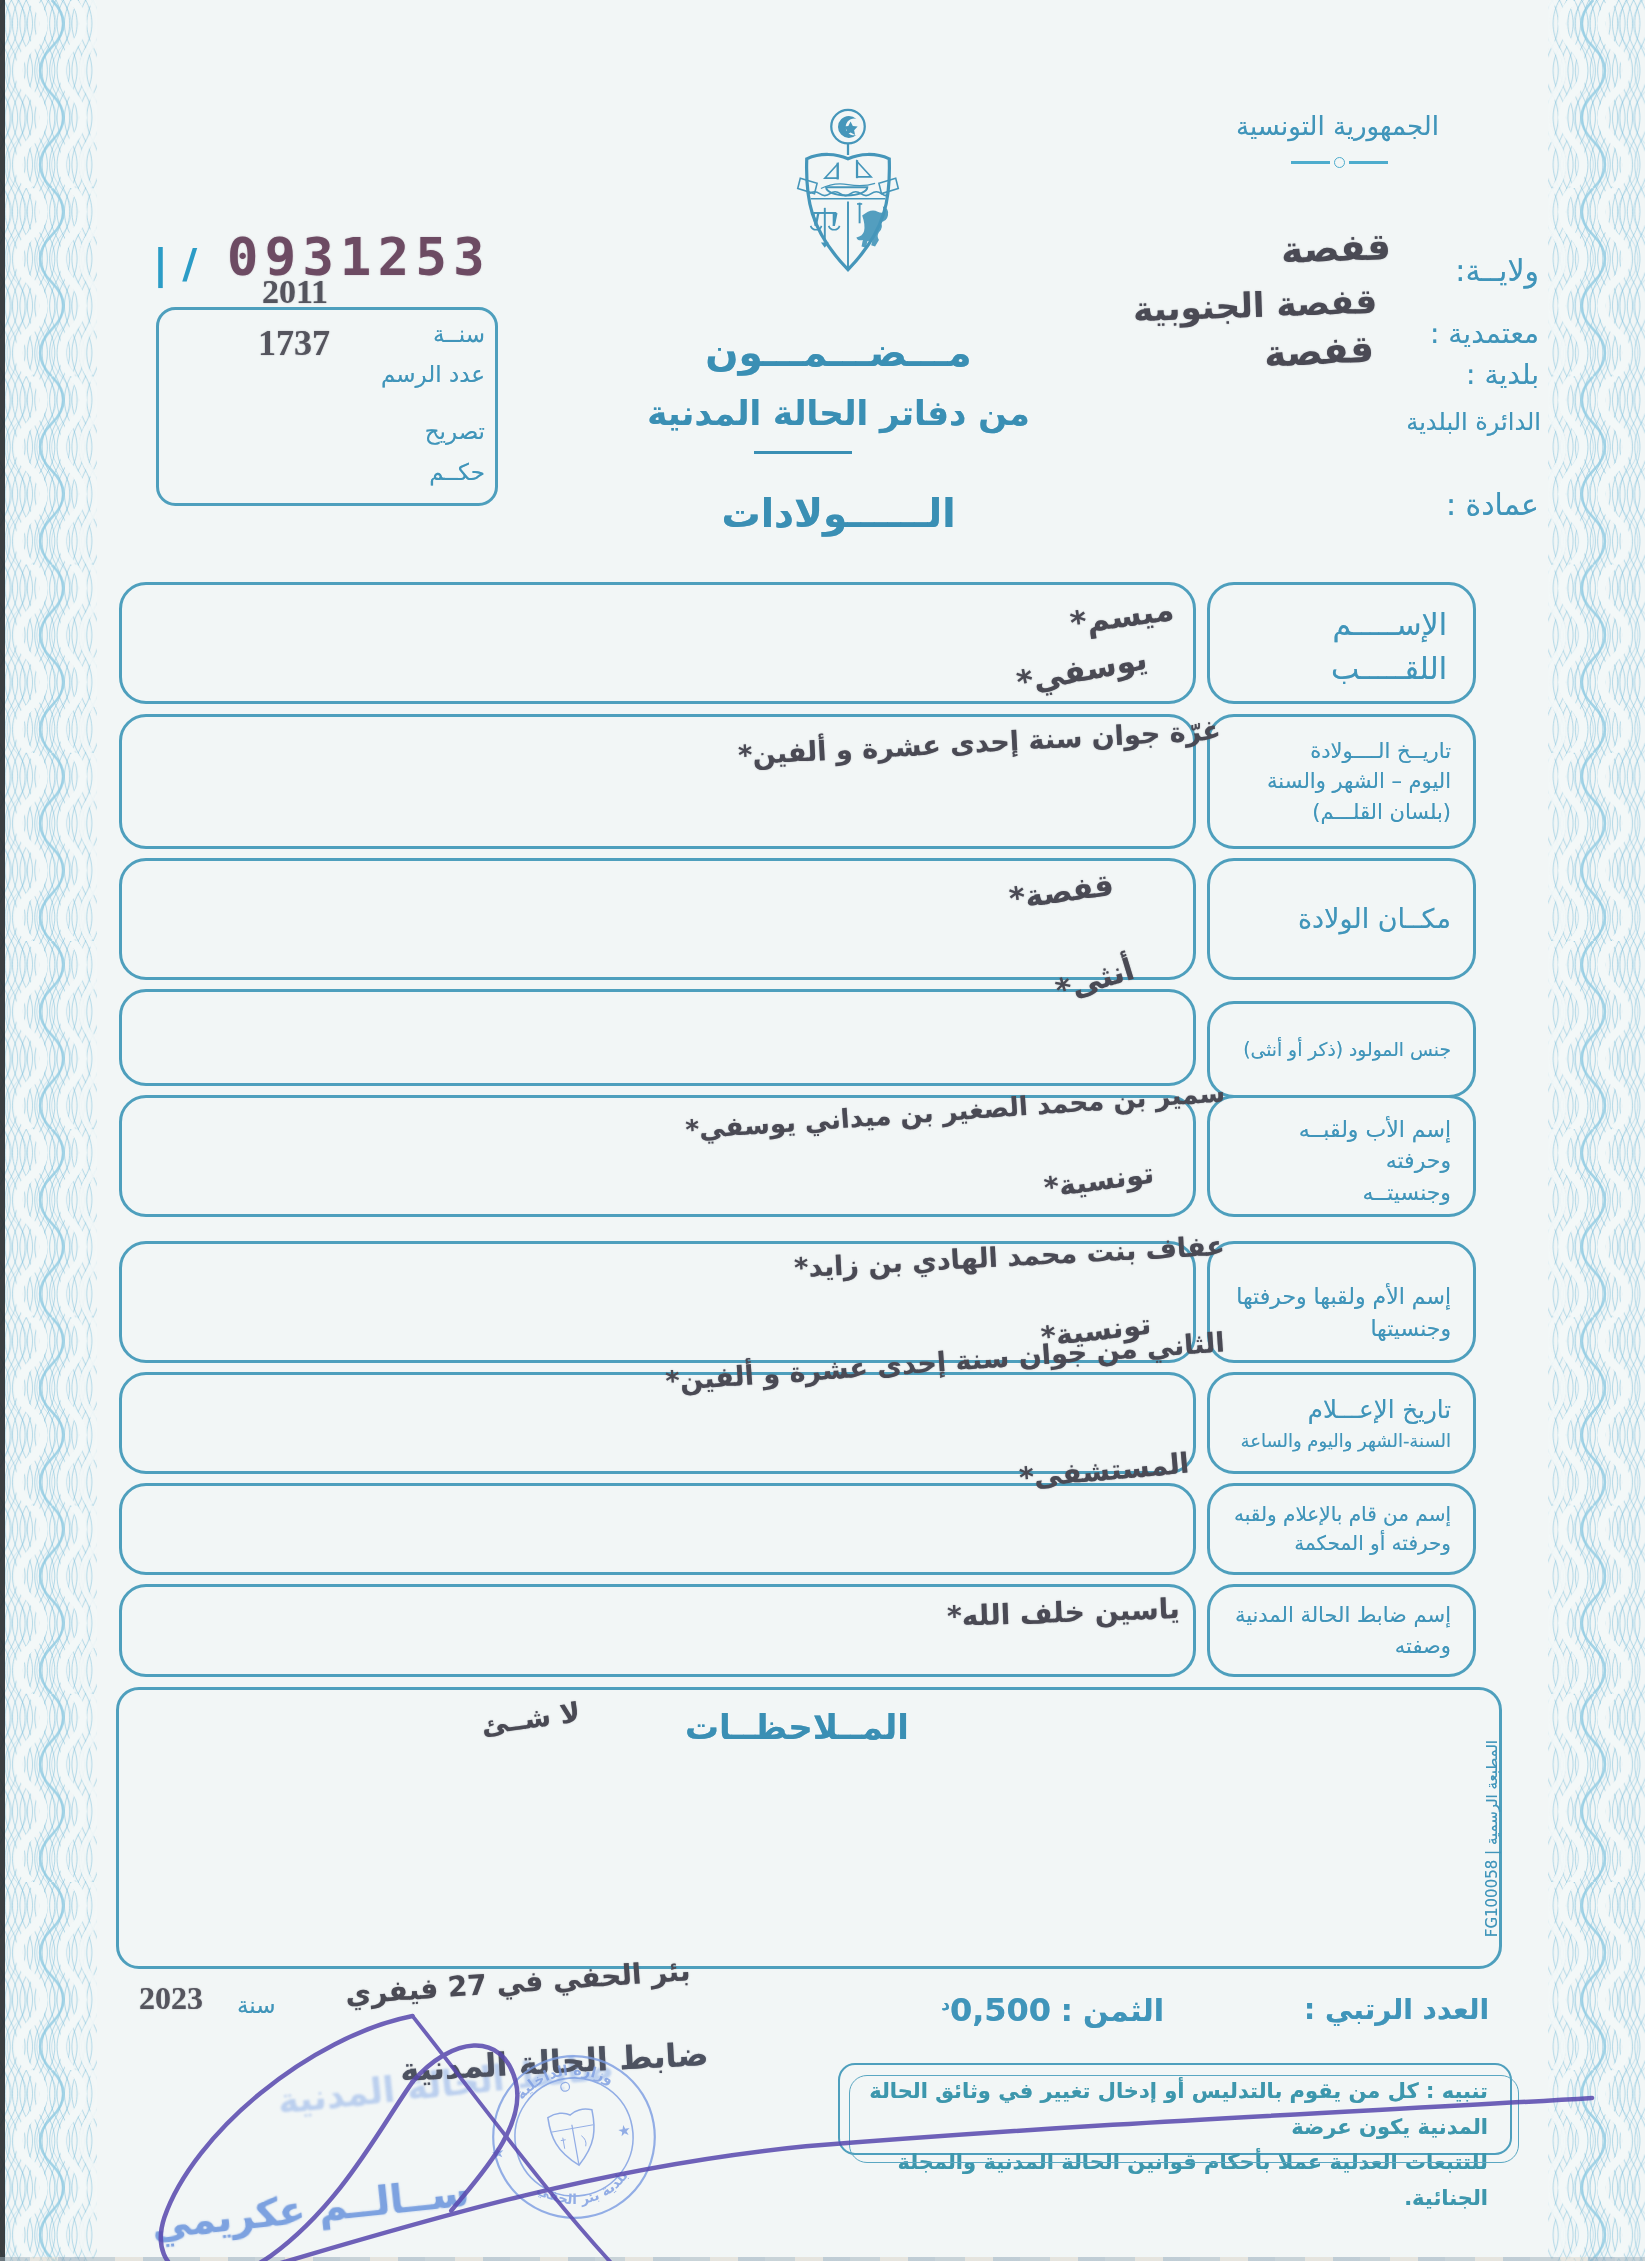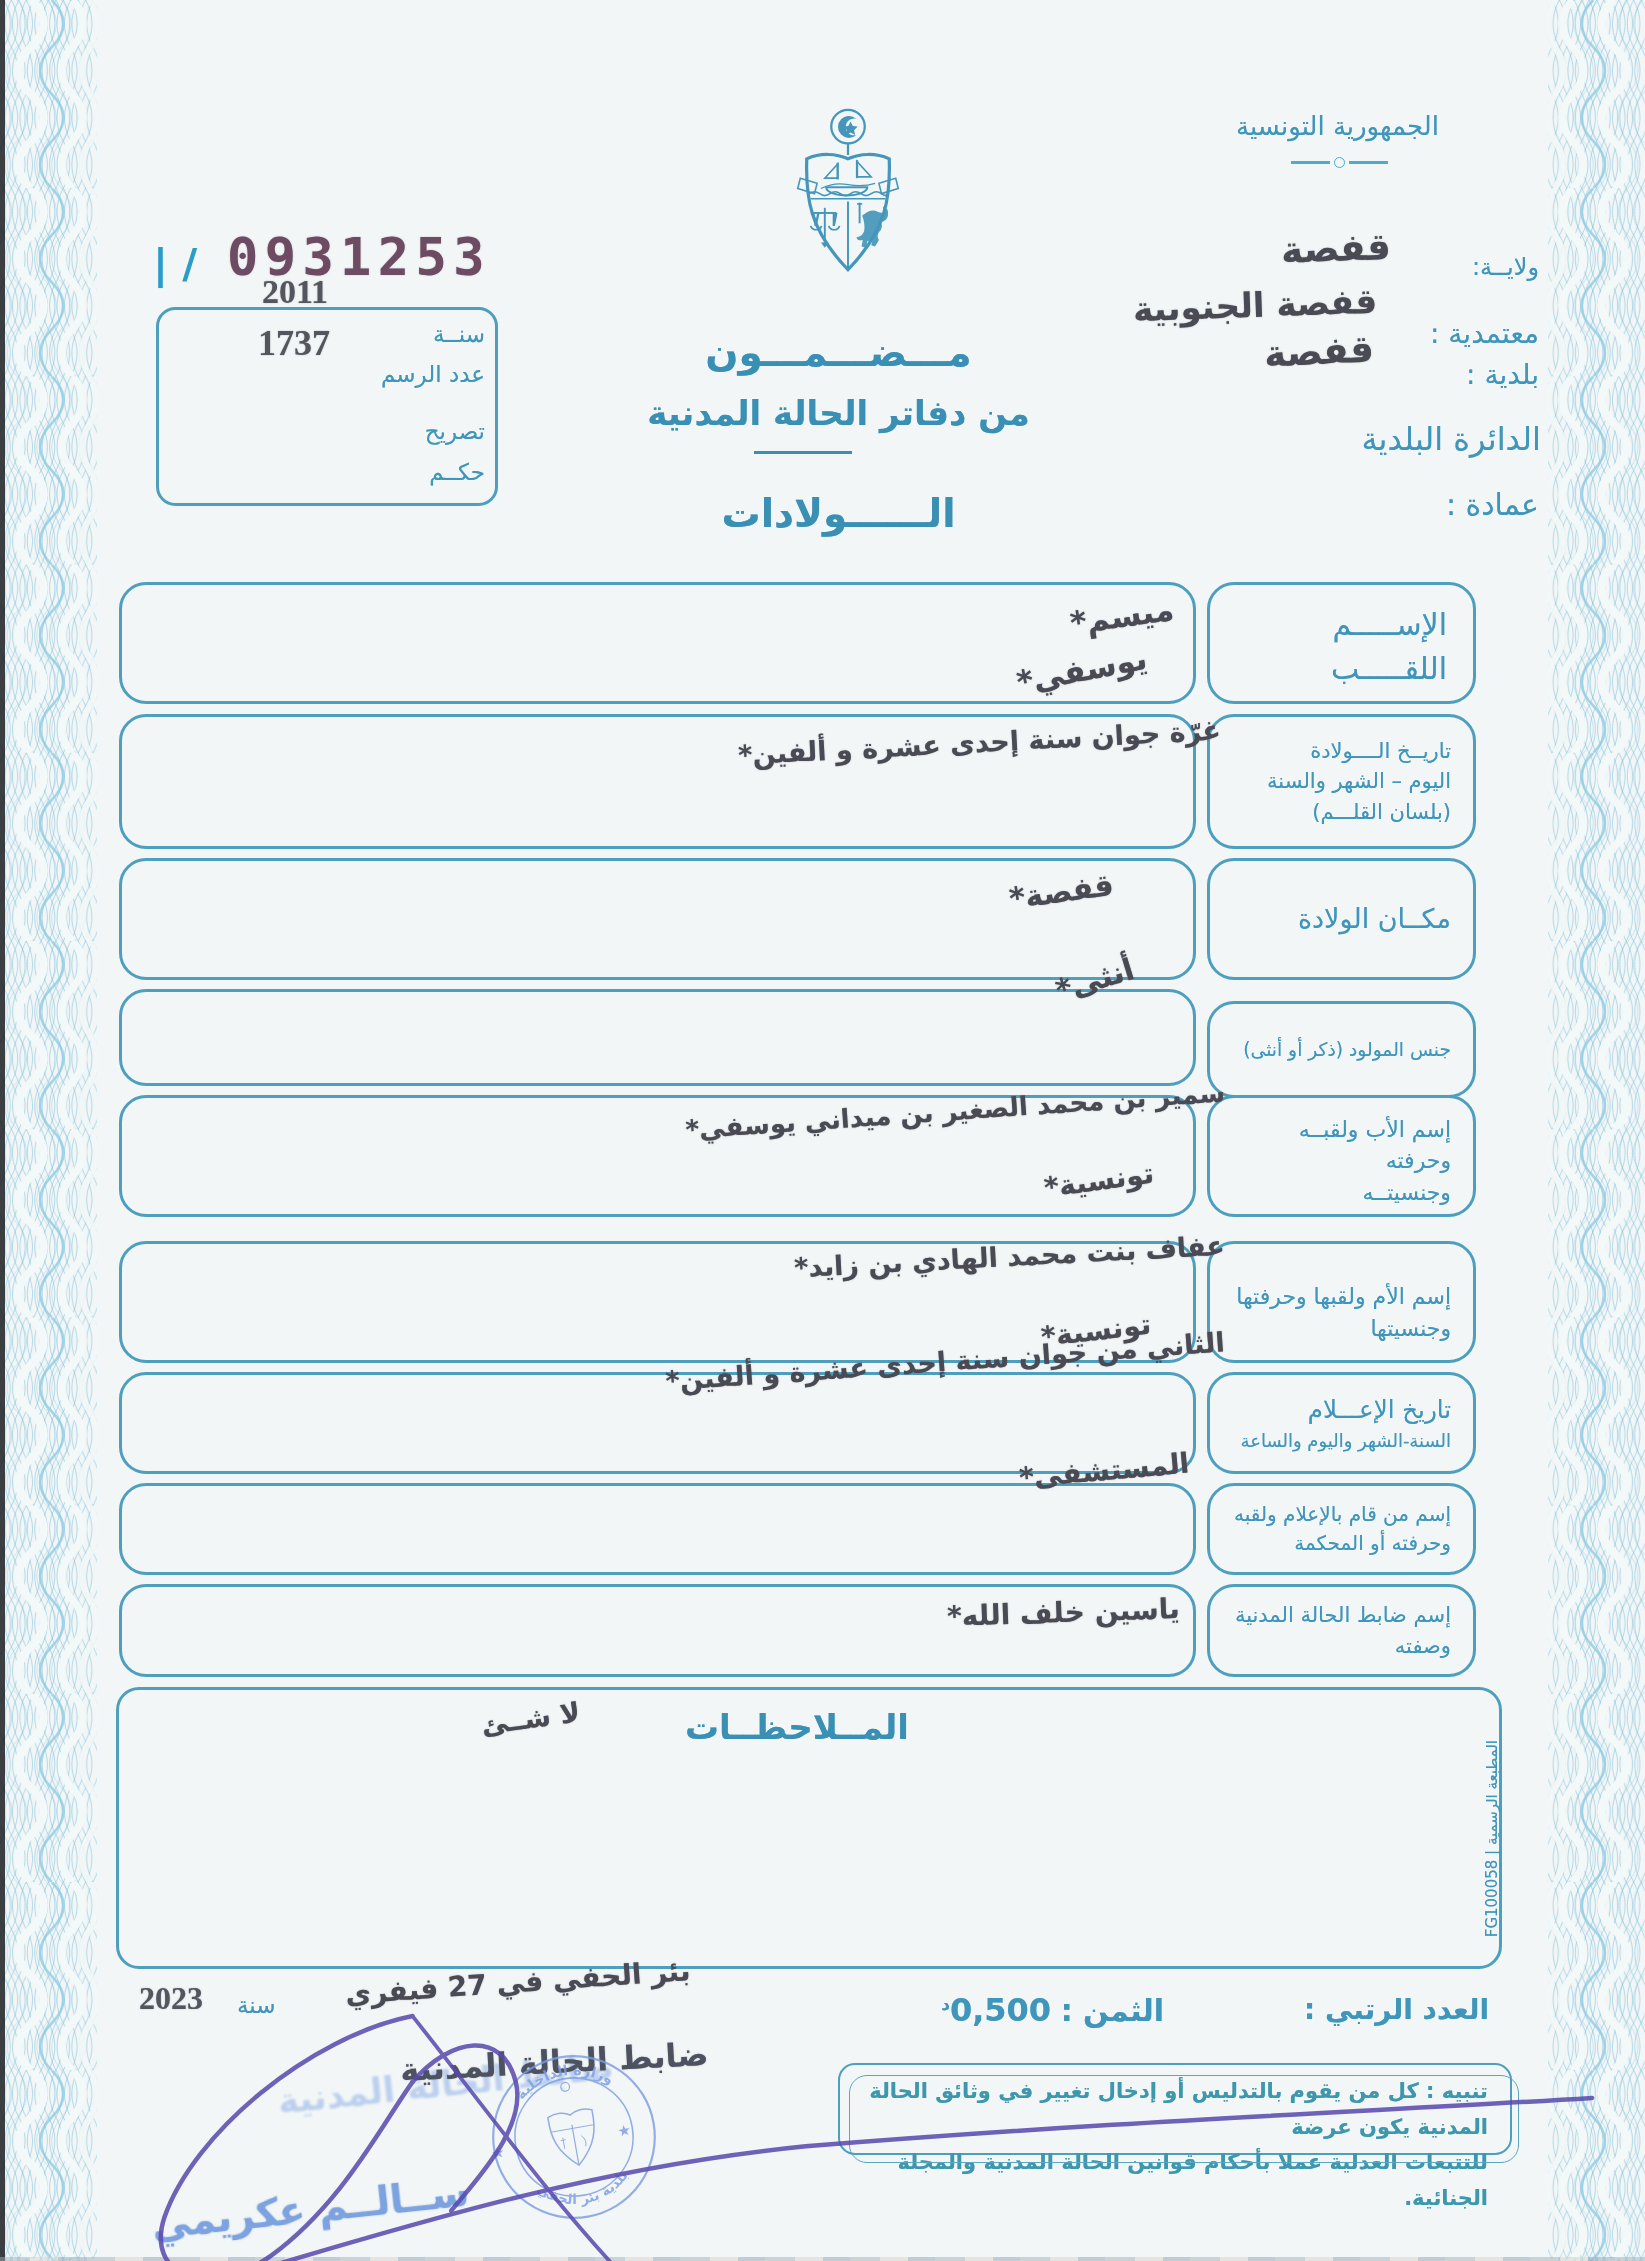--- a/index.html
+++ b/index.html
@@ -148,26 +148,26 @@
   <span class="abs tl" style="left:632px;top:491px;width:413px;text-align:center;font-size:39px;">الــــــولادات</span>
 
   <span class="abs lbl" style="right:206px;top:111px;font-size:26px;">الجمهورية التونسية</span>
   <div class="divider">
       <span class="ln"></span>
       <span class="o"></span>
       <span class="ln"></span>
     </div>
 
   <span class="abs stamp" style="right:254px;top:227px;font-size:37px;transform:rotate(-2deg);">قفصة</span>
-  <span class="abs lbl" style="right:106px;top:253px;font-size:24px;">ولايــة:</span>
+  <span class="abs lbl" style="right:106px;top:253px;font-size:30px;">ولايــة:</span>
   <span class="abs stamp" style="right:268px;top:285px;font-size:34px;transform:rotate(-2deg);">قفصة الجنوبية</span>
   <span class="abs lbl" style="right:106px;top:317px;font-size:28px;">معتمدية :</span>
   <span class="abs stamp" style="right:271px;top:330px;font-size:37px;transform:rotate(-3deg);">قفصة</span>
   <span class="abs lbl" style="right:106px;top:358px;font-size:28px;">بلدية :</span>
-  <span class="abs lbl" style="right:104px;top:420px;font-size:32px;text-align:right;">الدائرة البلدية</span>
+  <span class="abs lbl" style="right:104px;top:408px;font-size:24px;text-align:right;">الدائرة البلدية</span>
   <span class="abs lbl" style="right:106px;top:487px;font-size:30px;">عمادة :</span>
 
   <div class="box vbox" style="top:582px;height:122px;"></div>
   <div class="box vbox" style="top:714px;height:135px;"></div>
   <div class="box vbox" style="top:858px;height:122px;"></div>
   <div class="box vbox" style="top:989px;height:97px;"></div>
   <div class="box vbox" style="top:1095px;height:122px;"></div>
   <div class="box vbox" style="top:1241px;height:122px;"></div>
   <div class="box vbox" style="top:1372px;height:102px;"></div>
   <div class="box vbox" style="top:1483px;height:92px;"></div>

